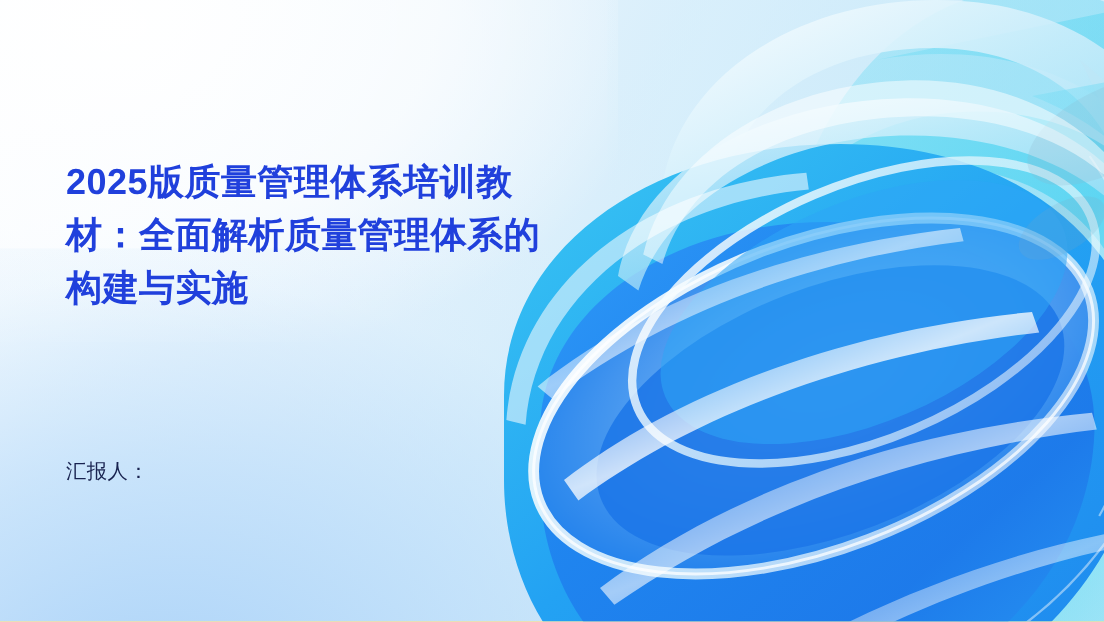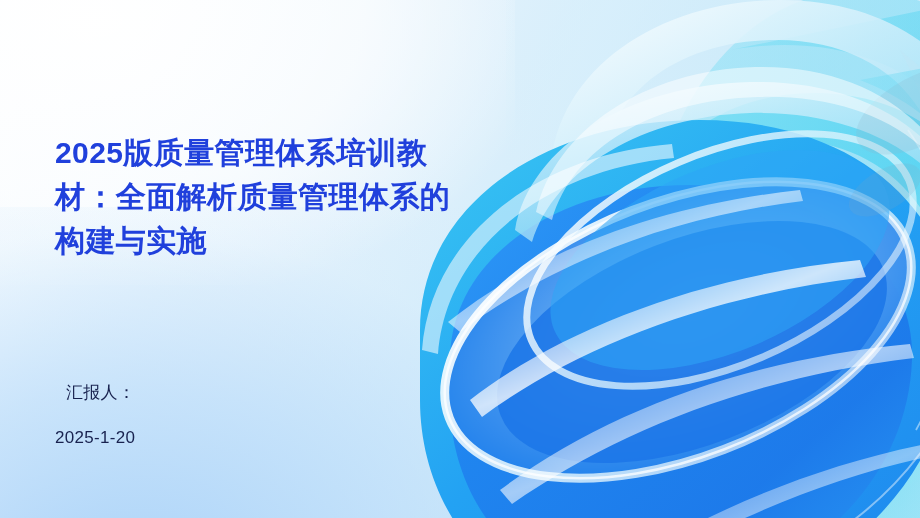--- a/index.html
+++ b/index.html
@@ -217,16 +217,15 @@
                  C646 212 566 164 458 167
                  C352 170 272 218 252 290 Z" fill="#ffffff" opacity=".5"></path>
       </g>
     </svg>
   </div>
 
   <div class="title">2025版质量管理体系培训教材：全面解析质量管理体系的构建与实施</div>
 
   <div class="meta">
     <div>汇报人：</div>
-    <div>2025-1-20</div>
   </div>
 
 </div>
 
 </body></html>

